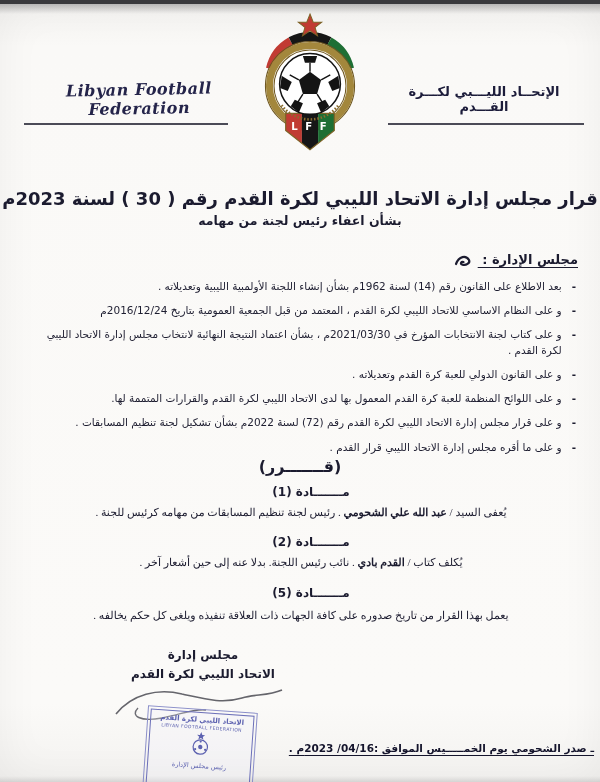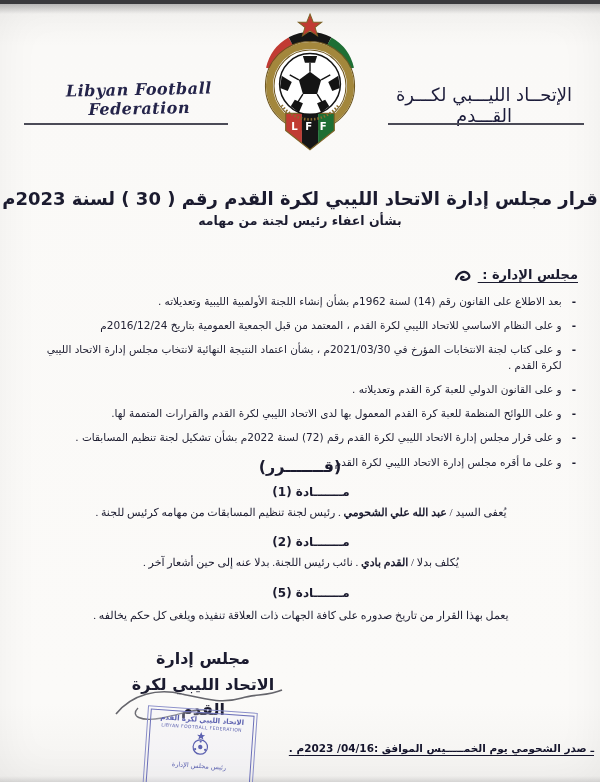--- a/index.html
+++ b/index.html
@@ -3,52 +3,52 @@
 <meta charset="utf-8">
 <style>
   html,body{margin:0;padding:0;background:#d8d8d8;font-family:"DejaVu Sans",sans-serif;}
   .page{position:relative;width:600px;height:782px;margin:0 auto;background:linear-gradient(180deg,#f2f1ef 0%,#faf9f7 6%,#fbfaf8 90%,#f3f2f0 100%);overflow:hidden;color:#1b1b2f;box-shadow:inset 0 0 45px rgba(0,0,0,0.05);}
   .scan-edge-top{position:absolute;top:0;left:0;right:0;height:4px;background:#39393d;}
   .scan-edge-fade{position:absolute;top:4px;left:0;right:0;height:10px;background:linear-gradient(rgba(40,40,45,.28),rgba(40,40,45,0));}
   .scan-edge-bottom{position:absolute;bottom:0;left:0;right:0;height:6px;background:linear-gradient(rgba(40,40,45,0),rgba(40,40,45,.12));}
 
   
   .hdr-en{position:absolute;left:20px;top:80px;width:238px;text-align:center;font-family:"DejaVu Serif",serif;font-style:italic;font-weight:bold;font-size:16px;color:#24244a;letter-spacing:.5px;transform:rotate(-1.2deg);}
-  .hdr-ar{position:absolute;right:16px;top:84px;width:200px;text-align:center;font-weight:normal;font-size:18px;color:#1c1c3a;direction:rtl;}
+  .hdr-ar{position:absolute;right:16px;top:84px;width:200px;text-align:center;font-weight:bold;font-size:13px;color:#1c1c3a;direction:rtl;}
   .rule{position:absolute;top:123px;height:2px;background:#4b4b57;}
   .rule.left{left:24px;width:204px;}
   .rule.right{right:16px;width:196px;}
   .logo{position:absolute;left:246px;top:12px;width:128px;height:152px;}
 
   
   .title{position:absolute;top:188px;left:0;right:0;text-align:center;direction:rtl;}
   .title .t1{font-size:18px;font-weight:bold;}
   .title .t2{font-size:12.5px;font-weight:bold;margin-top:4px;}
 
   
-  .preamble{position:absolute;top:267px;left:30px;right:22px;direction:rtl;}
+  .preamble{position:absolute;top:252px;left:30px;right:22px;direction:rtl;}
   .preamble-heading{text-align:right;font-size:13px;font-weight:bold;}
   .preamble-heading .ut{text-decoration:underline;text-underline-offset:3px;}
   .pen-mark{display:inline-block;vertical-align:middle;margin-right:6px;}
   .plist{list-style:none;margin:12px 0 0 0;padding:0 2px 0 14px;}
   .plist li{display:flex;gap:10px;font-size:10.5px;line-height:1.45;margin-bottom:9px;text-align:right;color:#1d1d30;}
   .plist .dash{flex:0 0 auto;font-weight:bold;}
 
   
   .decision{position:absolute;top:457px;left:0;right:0;text-align:center;direction:rtl;}
   .dec-heading{font-size:16px;font-weight:bold;letter-spacing:1px;}
   .art-label{font-size:12px;font-weight:bold;margin-top:9px;padding-left:22px;}
   .art-label.gap{margin-top:15px;}
   .art-text{direction:rtl;padding:0 38px 0 40px;font-size:11px;margin-top:6px;line-height:1.4;font-family:Liberation Serif, serif;}
   .art-text .nm{font-weight:bold;}
   .art-text.center3{margin-top:8px;}
 
   
   .sig-block{position:absolute;left:108px;top:646px;width:190px;text-align:center;direction:rtl;}
-  .sig-line{font-size:16px;font-weight:bold;line-height:1.6;}
+  .sig-line{font-size:12px;font-weight:bold;line-height:1.6;}
   .sig-squiggle{position:absolute;left:2px;top:38px;}
   .stamp{position:absolute;left:40px;top:66px;width:104px;height:78px;border:1.5px solid #6b6fb8;outline:1px solid #8a8ec9;outline-offset:2px;transform:rotate(4deg);color:#5d62b0;text-align:center;padding-top:3px;box-sizing:border-box;background:rgba(240,240,250,.25);}
   .stamp .s-ar{font-size:7px;font-weight:bold;direction:rtl;}
   .stamp .s-en{font-size:4.5px;letter-spacing:.4px;margin-top:1px;}
   .stamp .s-ar-b{font-size:6.5px;direction:rtl;margin-top:1px;}
 
   
   .issued{position:absolute;top:742px;right:6px;direction:rtl;font-size:10.5px;font-weight:bold;text-decoration:underline;text-underline-offset:3px;color:#14142c;}
 </style>
 </head>
@@ -134,36 +134,36 @@
       <li>
           <span class="dash">-</span>
           <span>و على اللوائح المنظمة للعبة كرة القدم المعمول بها لدى الاتحاد الليبي لكرة القدم والقرارات المتممة لها.</span>
         </li>
       <li>
           <span class="dash">-</span>
           <span>و على قرار مجلس إدارة الاتحاد الليبي لكرة القدم رقم (72) لسنة 2022م بشأن تشكيل لجنة تنظيم المسابقات .</span>
         </li>
       <li>
           <span class="dash">-</span>
-          <span>و على ما أقره مجلس إدارة الاتحاد الليبي لكرة القدم .</span>
+          <span>و على ما أقره مجلس إدارة الاتحاد الليبي قرار القدم .</span>
         </li>
     </ul>
   </div>
 
   <div class="decision">
     <div class="dec-heading">(قـــــــرر)</div>
 
     <div class="art-label">مـــــــادة (1)</div>
     <div class="art-text">
       <span>يُعفى السيد / </span><span class="nm">عبد الله علي الشحومي</span><span> . رئيس لجنة تنظيم المسابقات من مهامه كرئيس للجنة .</span>
     </div>
 
     <div class="art-label gap">مـــــــادة (2)</div>
     <div class="art-text">
-      <span>يُكلف بدلا / </span><span class="nm">القدم بادي</span><span> . نائب رئيس اللجنة. بدلا عنه إلى حين أشعار آخر .</span>
+      <span>يُكلف كتاب / </span><span class="nm">القدم بادي</span><span> . نائب رئيس اللجنة. بدلا عنه إلى حين أشعار آخر .</span>
     </div>
 
     <div class="art-label gap">مـــــــادة (5)</div>
     <div class="art-text center3">
       <span>يعمل بهذا القرار من تاريخ صدوره على كافة الجهات ذات العلاقة  تنفيذه ويلغى كل حكم يخالفه .</span>
     </div>
   </div>
 
   <div class="sig-block">
     <div class="sig-line">مجلس إدارة</div>

